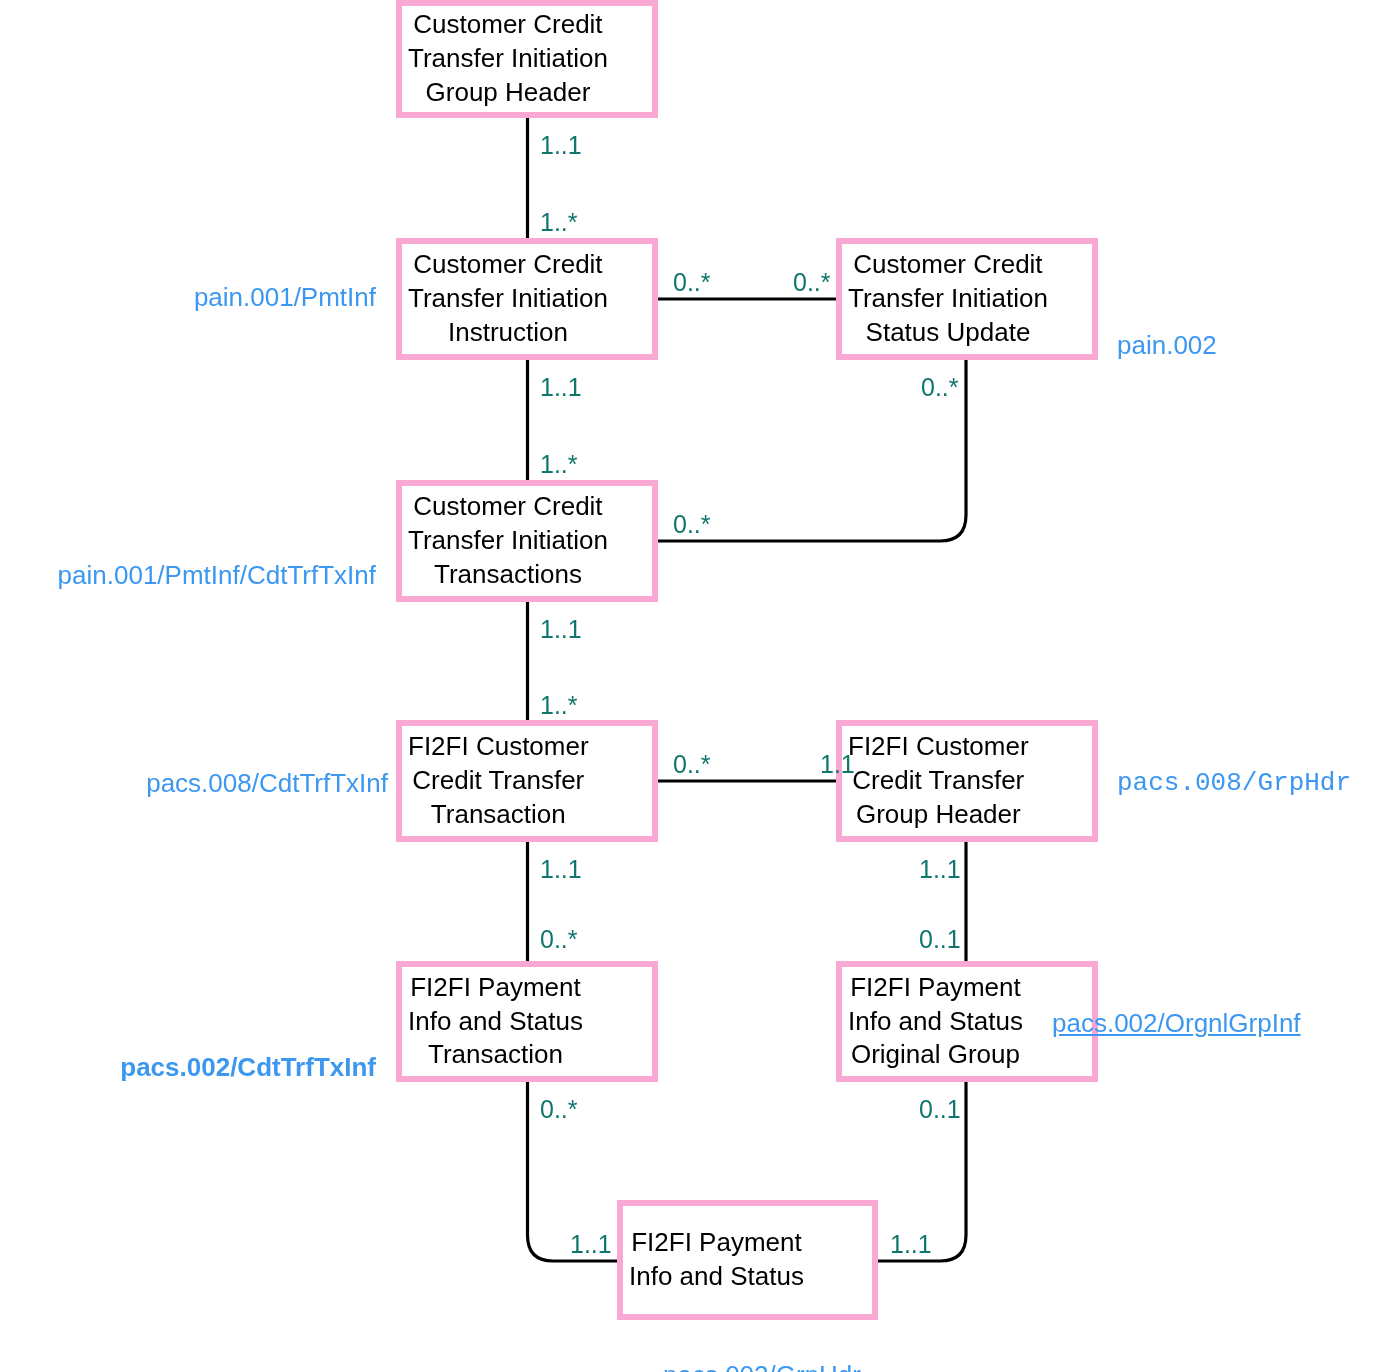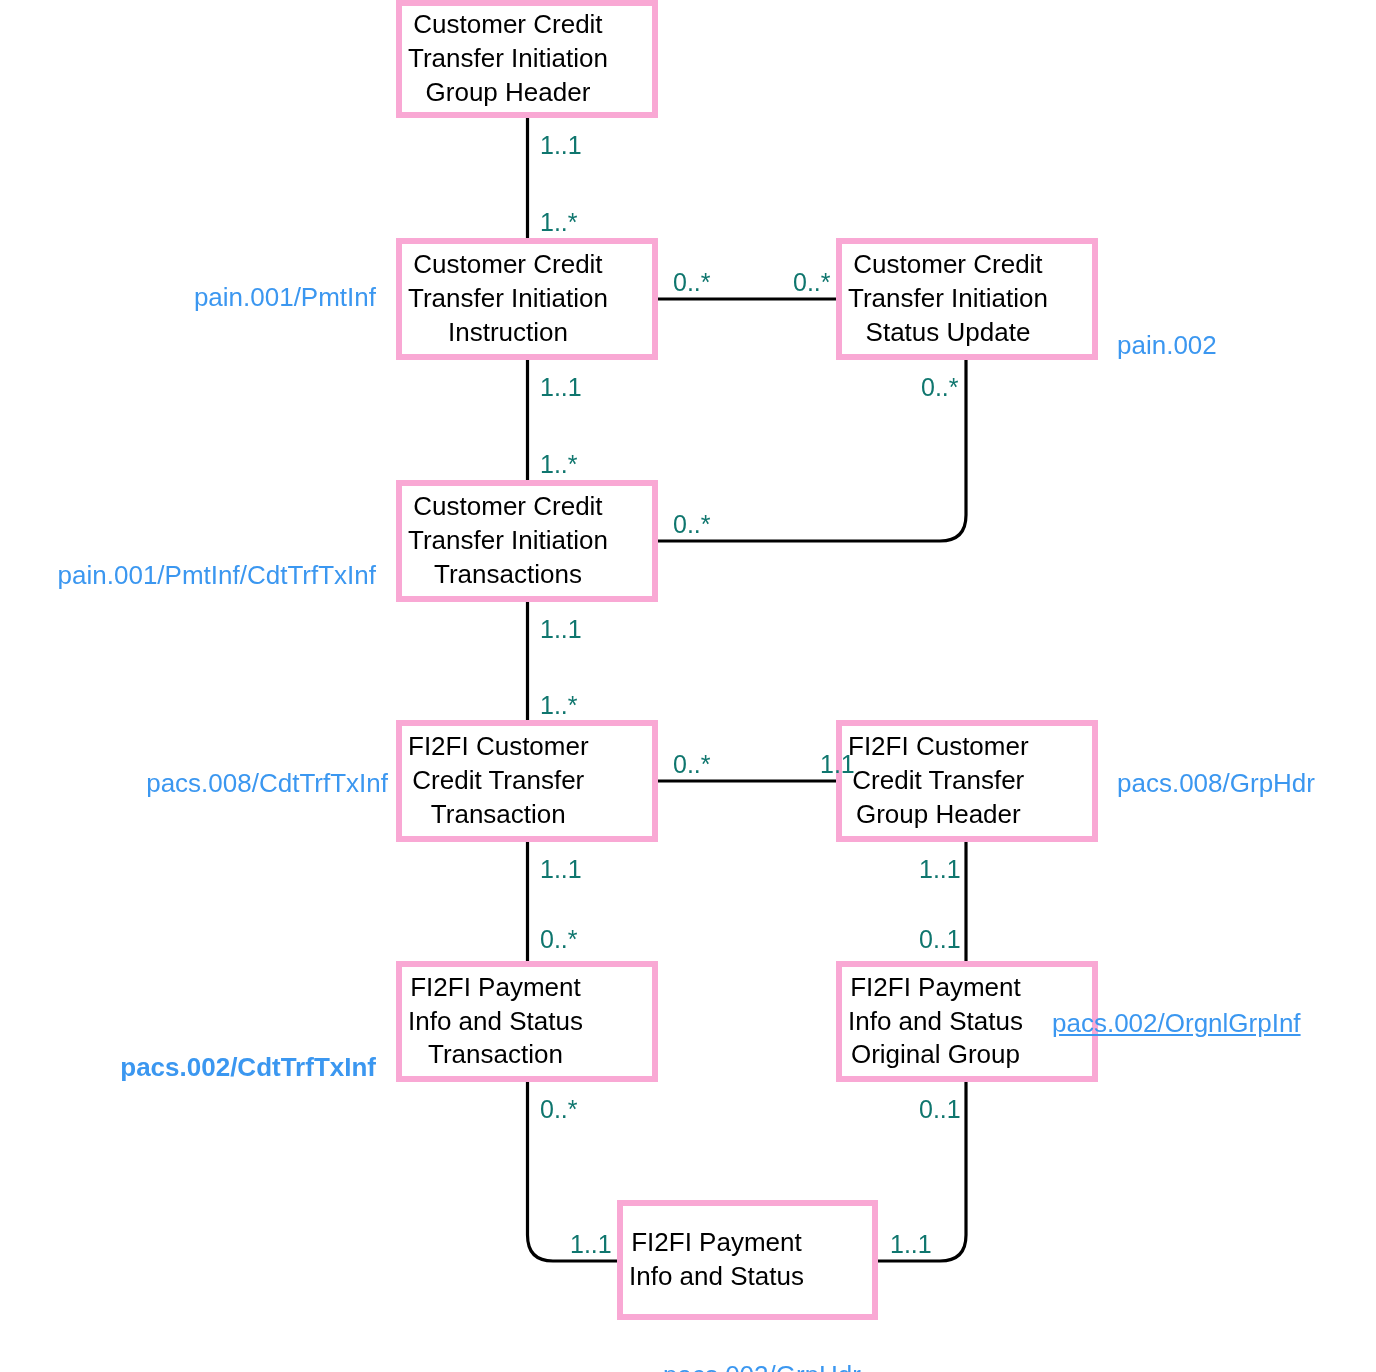--- a/index.html
+++ b/index.html
@@ -149,21 +149,21 @@
 
 
   <div class="ns-label right-align" style="left:36px; top:282px; width:340px;">pain.001/PmtInf</div>
 
   <div class="ns-label" style="left:1117px; top:286px;margin-top:44px;">pain.002</div>
 
   <div class="ns-label right-align" style="left:36px; top:560px; width:340px;">pain.001/PmtInf/CdtTrfTxInf</div>
 
   <div class="ns-label right-align" style="left:48px; top:768px; width:340px;">pacs.008/CdtTrfTxInf</div>
 
-  <div class="ns-label" style="left:1117px; top:768px;">pacs.008/GrpHdr</div>
+  <div class="ns-label" style="left:1117px; top:768px;font-family:Liberation Mono, monospace;">pacs.008/GrpHdr</div>
 
   <div class="ns-label right-align" style="left:36px; top:1052px; width:340px;font-weight:bold;">pacs.002/CdtTrfTxInf</div>
 
   <div class="ns-label" style="left:1052px; top:1008px;text-decoration:underline;">pacs.002/OrgnlGrpInf</div>
 
   <div class="ns-label" style="left:663px; top:1360px;">pacs.002/GrpHdr</div>
 
   <div class="card" style="left:540px; top:133px;">1..1</div>
 
   <div class="card" style="left:540px; top:210px;">1..*</div>

